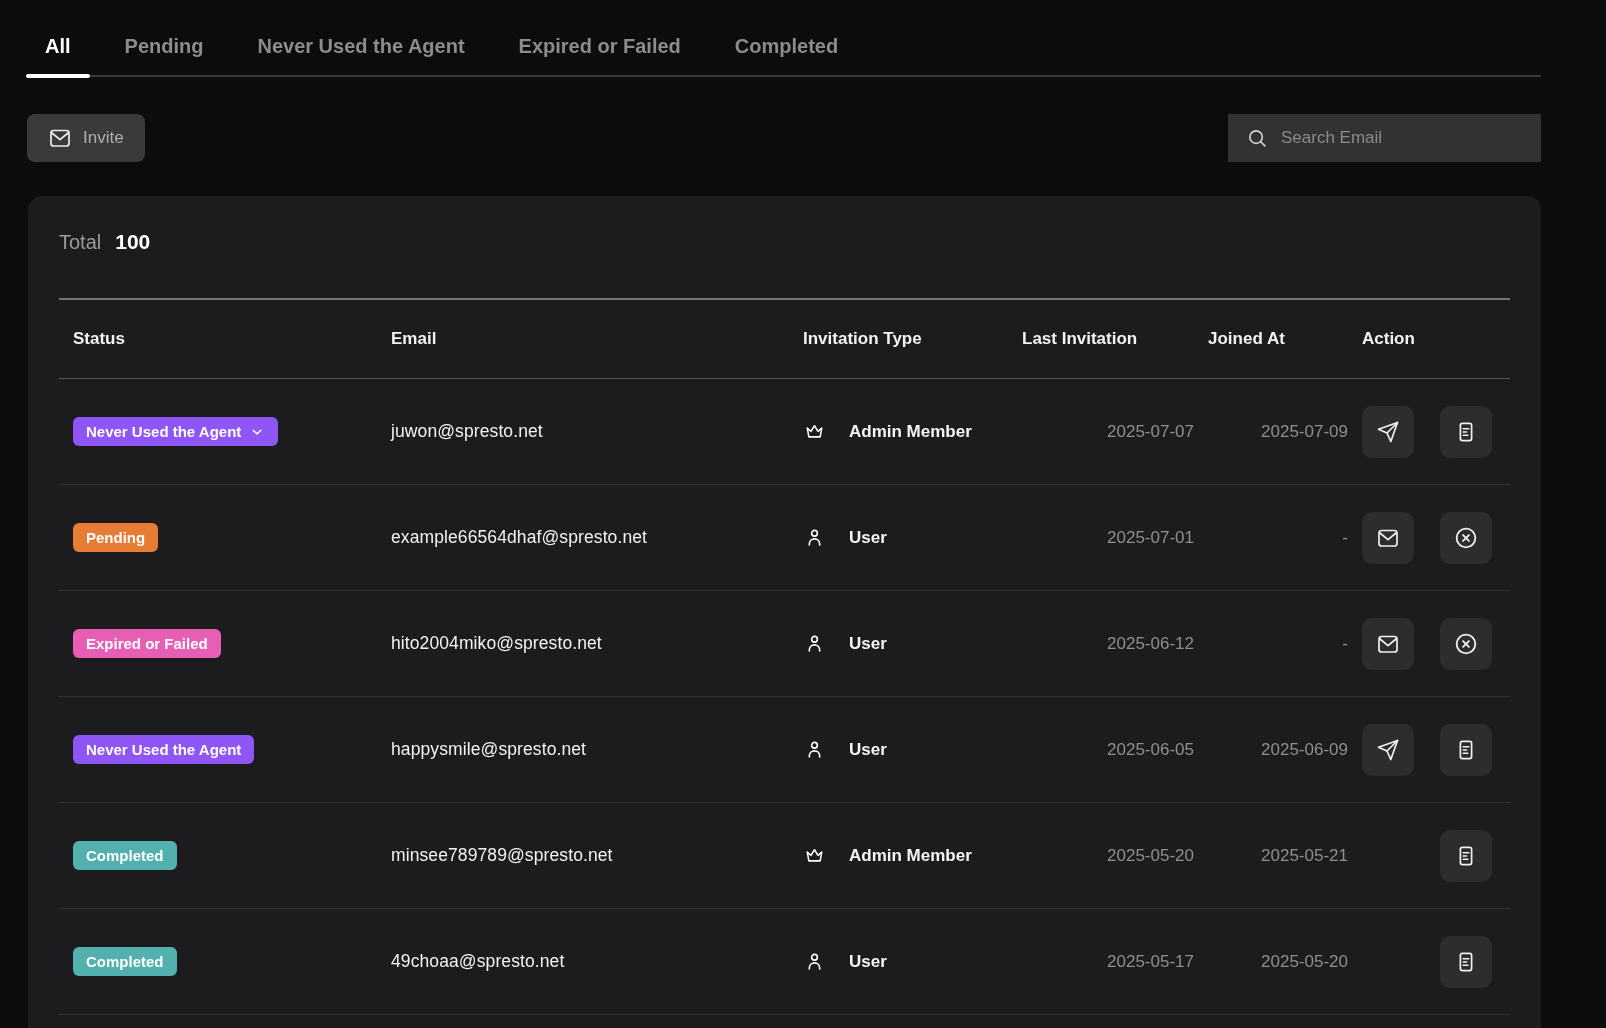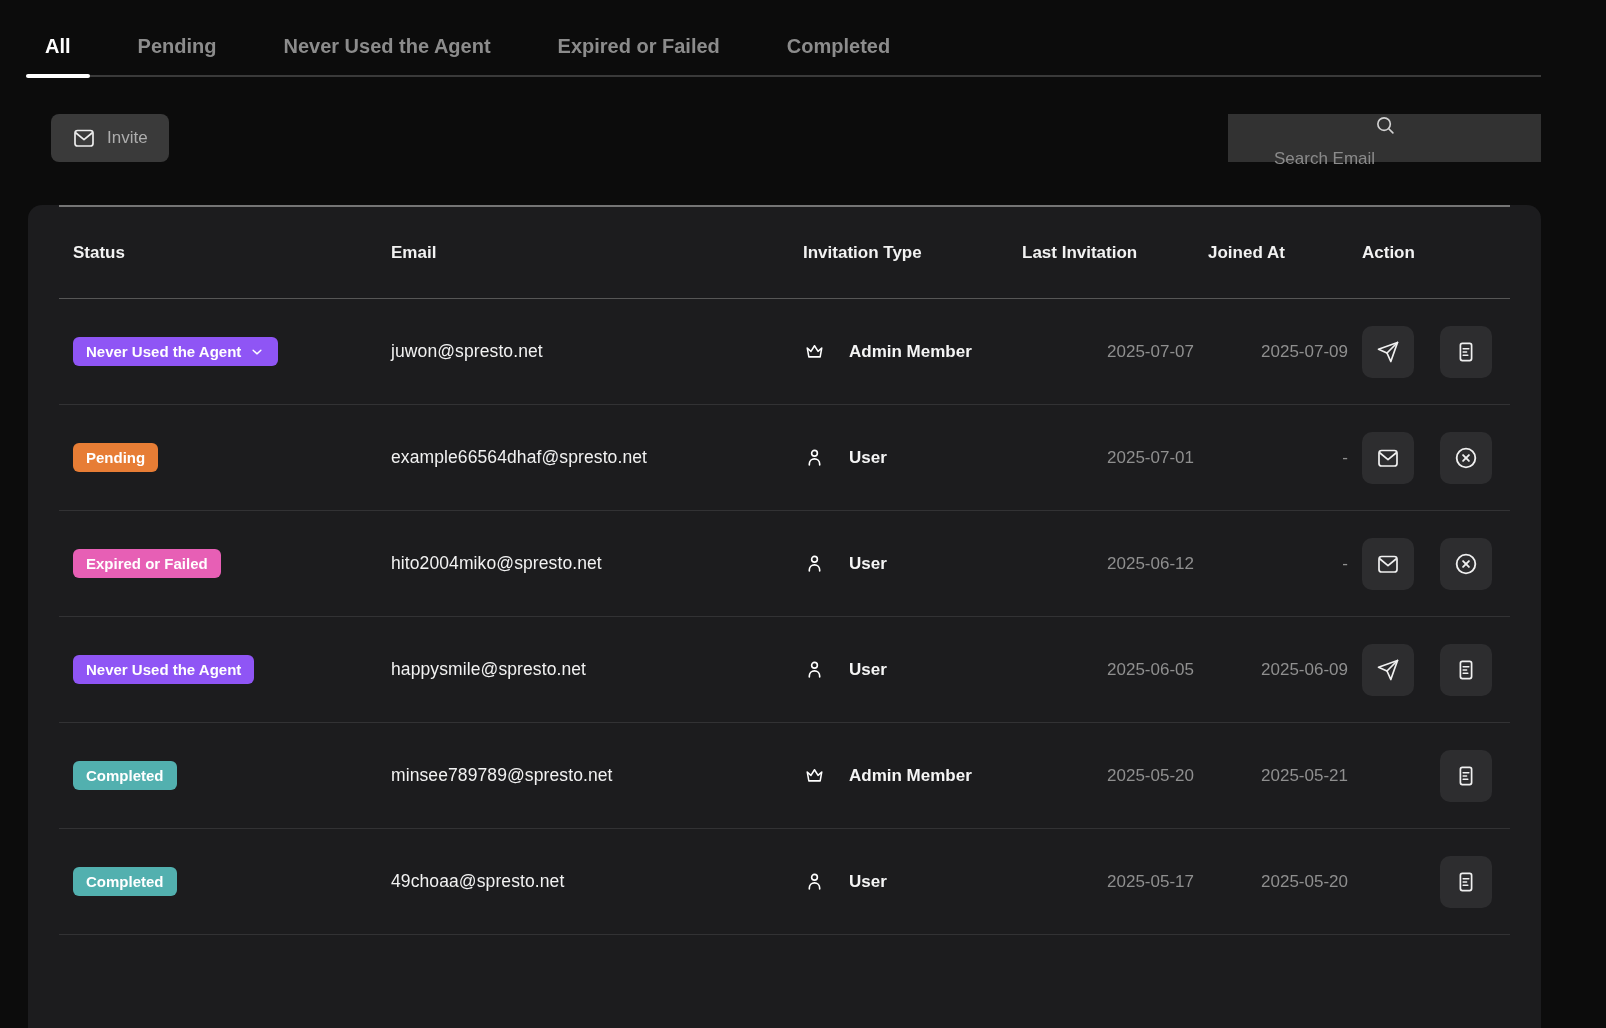--- a/index.html
+++ b/index.html
@@ -1,51 +1,51 @@
 <!DOCTYPE html>
 <html><head>
 <meta charset="utf-8">
 <style>
   * { margin:0; padding:0; box-sizing:border-box; }
   html,body { width:1606px; height:1028px; background:#0c0c0c; overflow:hidden;
     font-family:"Liberation Sans", sans-serif; color:#fff; }
 
   
-  .tabbar { display:flex; gap:29px; margin:34px 65px 0 26px; border-bottom:2px solid #3a3a3a; }
+  .tabbar { display:flex; gap:16px; margin:34px 65px 0 26px; border-bottom:2px solid #3a3a3a; }
   .tab { padding:0 19px 17px; font-size:20px; font-weight:700; color:#8c8c8c;
     line-height:24px; position:relative; cursor:pointer; white-space:nowrap; background:none; border:none;
     font-family:inherit; }
   .tab.active { color:#ffffff; }
   .tab.active::after { content:""; position:absolute; left:0; right:0; bottom:-3px; height:4px;
     background:#ffffff; border-radius:2px; }
 
   
   .toolbar { display:flex; justify-content:space-between; align-items:center; margin:37px 65px 0 27px; }
   .invite-btn { display:inline-flex; align-items:center; gap:11px; height:48px; padding:0 21px;
     background:#3a3a3a; border:none; border-radius:8px; color:#adadad; font-size:17px;
-    font-family:inherit; cursor:pointer;margin-left:24px; }
+    font-family:inherit; cursor:pointer; }
   .invite-btn svg { color:#ececec; }
   .searchbox { display:flex; align-items:center; gap:13px; width:313px; height:48px;
-    padding:0 18px; background:#323232; border-radius:0;flex-direction:column; }
+    padding:0 18px; background:#323232; border-radius:0; }
   .searchbox svg { color:#d2d2d2; flex:none; }
   .searchbox input { flex:1; background:transparent; border:none; outline:none; color:#dcdcdc;
     font-size:17px; font-family:inherit; }
   .searchbox input::placeholder { color:#8b8b8b; }
 
   
   .card { margin:34px 65px 0 28px; background:#1c1c1e; border-radius:14px; padding:0 31px;
     height:1000px; }
   .total-line { display:flex; align-items:baseline; gap:14px; padding-top:33px; line-height:26px; }
   .total-label { font-size:20px; color:#9c9c9c; }
   .total-value { font-size:21px; font-weight:700; color:#ffffff; }
 
   
   .table { margin-top:43px; border-top:2px solid #757575; }
   .grid-row { display:grid; grid-template-columns:318px 412px 219px 186px 154px 1fr; align-items:center; }
-  .thead { height:92px; border-bottom:1px solid #565656; }
+  .thead { height:79px; border-bottom:1px solid #565656; }
   .thead .cell { font-size:17px; font-weight:700; color:#f2f2f2; }
   .cell { padding-left:14px; }
   .trow { height:106px; border-bottom:1px solid #323234; }
 
   .badge { display:inline-flex; align-items:center; gap:6px; height:29px; padding:0 13px;
     border-radius:6px; font-size:15px; font-weight:700; color:#ffffff; border:none;
     font-family:inherit; cursor:pointer; white-space:nowrap; }
   .badge svg { margin-left:2px; }
 
   .email-cell { font-size:17.5px; font-weight:400; color:#f2f2f2; letter-spacing:.1px; }
@@ -116,20 +116,24 @@
   </button>
   <div class="searchbox">
     <svg width="22" height="22" viewBox="0 0 24 24">
         <use href="#i-search"></use>
       </svg>
     <input type="text" placeholder="Search Email" style="">
   </div>
 </div>
 
 <section class="card">
+  <div class="total-line">
+    <span class="total-label">Total</span>
+    <span class="total-value">100</span>
+  </div>
 
   <div class="table">
 
     <div class="grid-row thead">
       <div class="cell">Status</div>
       <div class="cell">Email</div>
       <div class="cell">Invitation Type</div>
       <div class="cell">Last Invitation</div>
       <div class="cell">Joined At</div>
       <div class="cell">Action</div>

